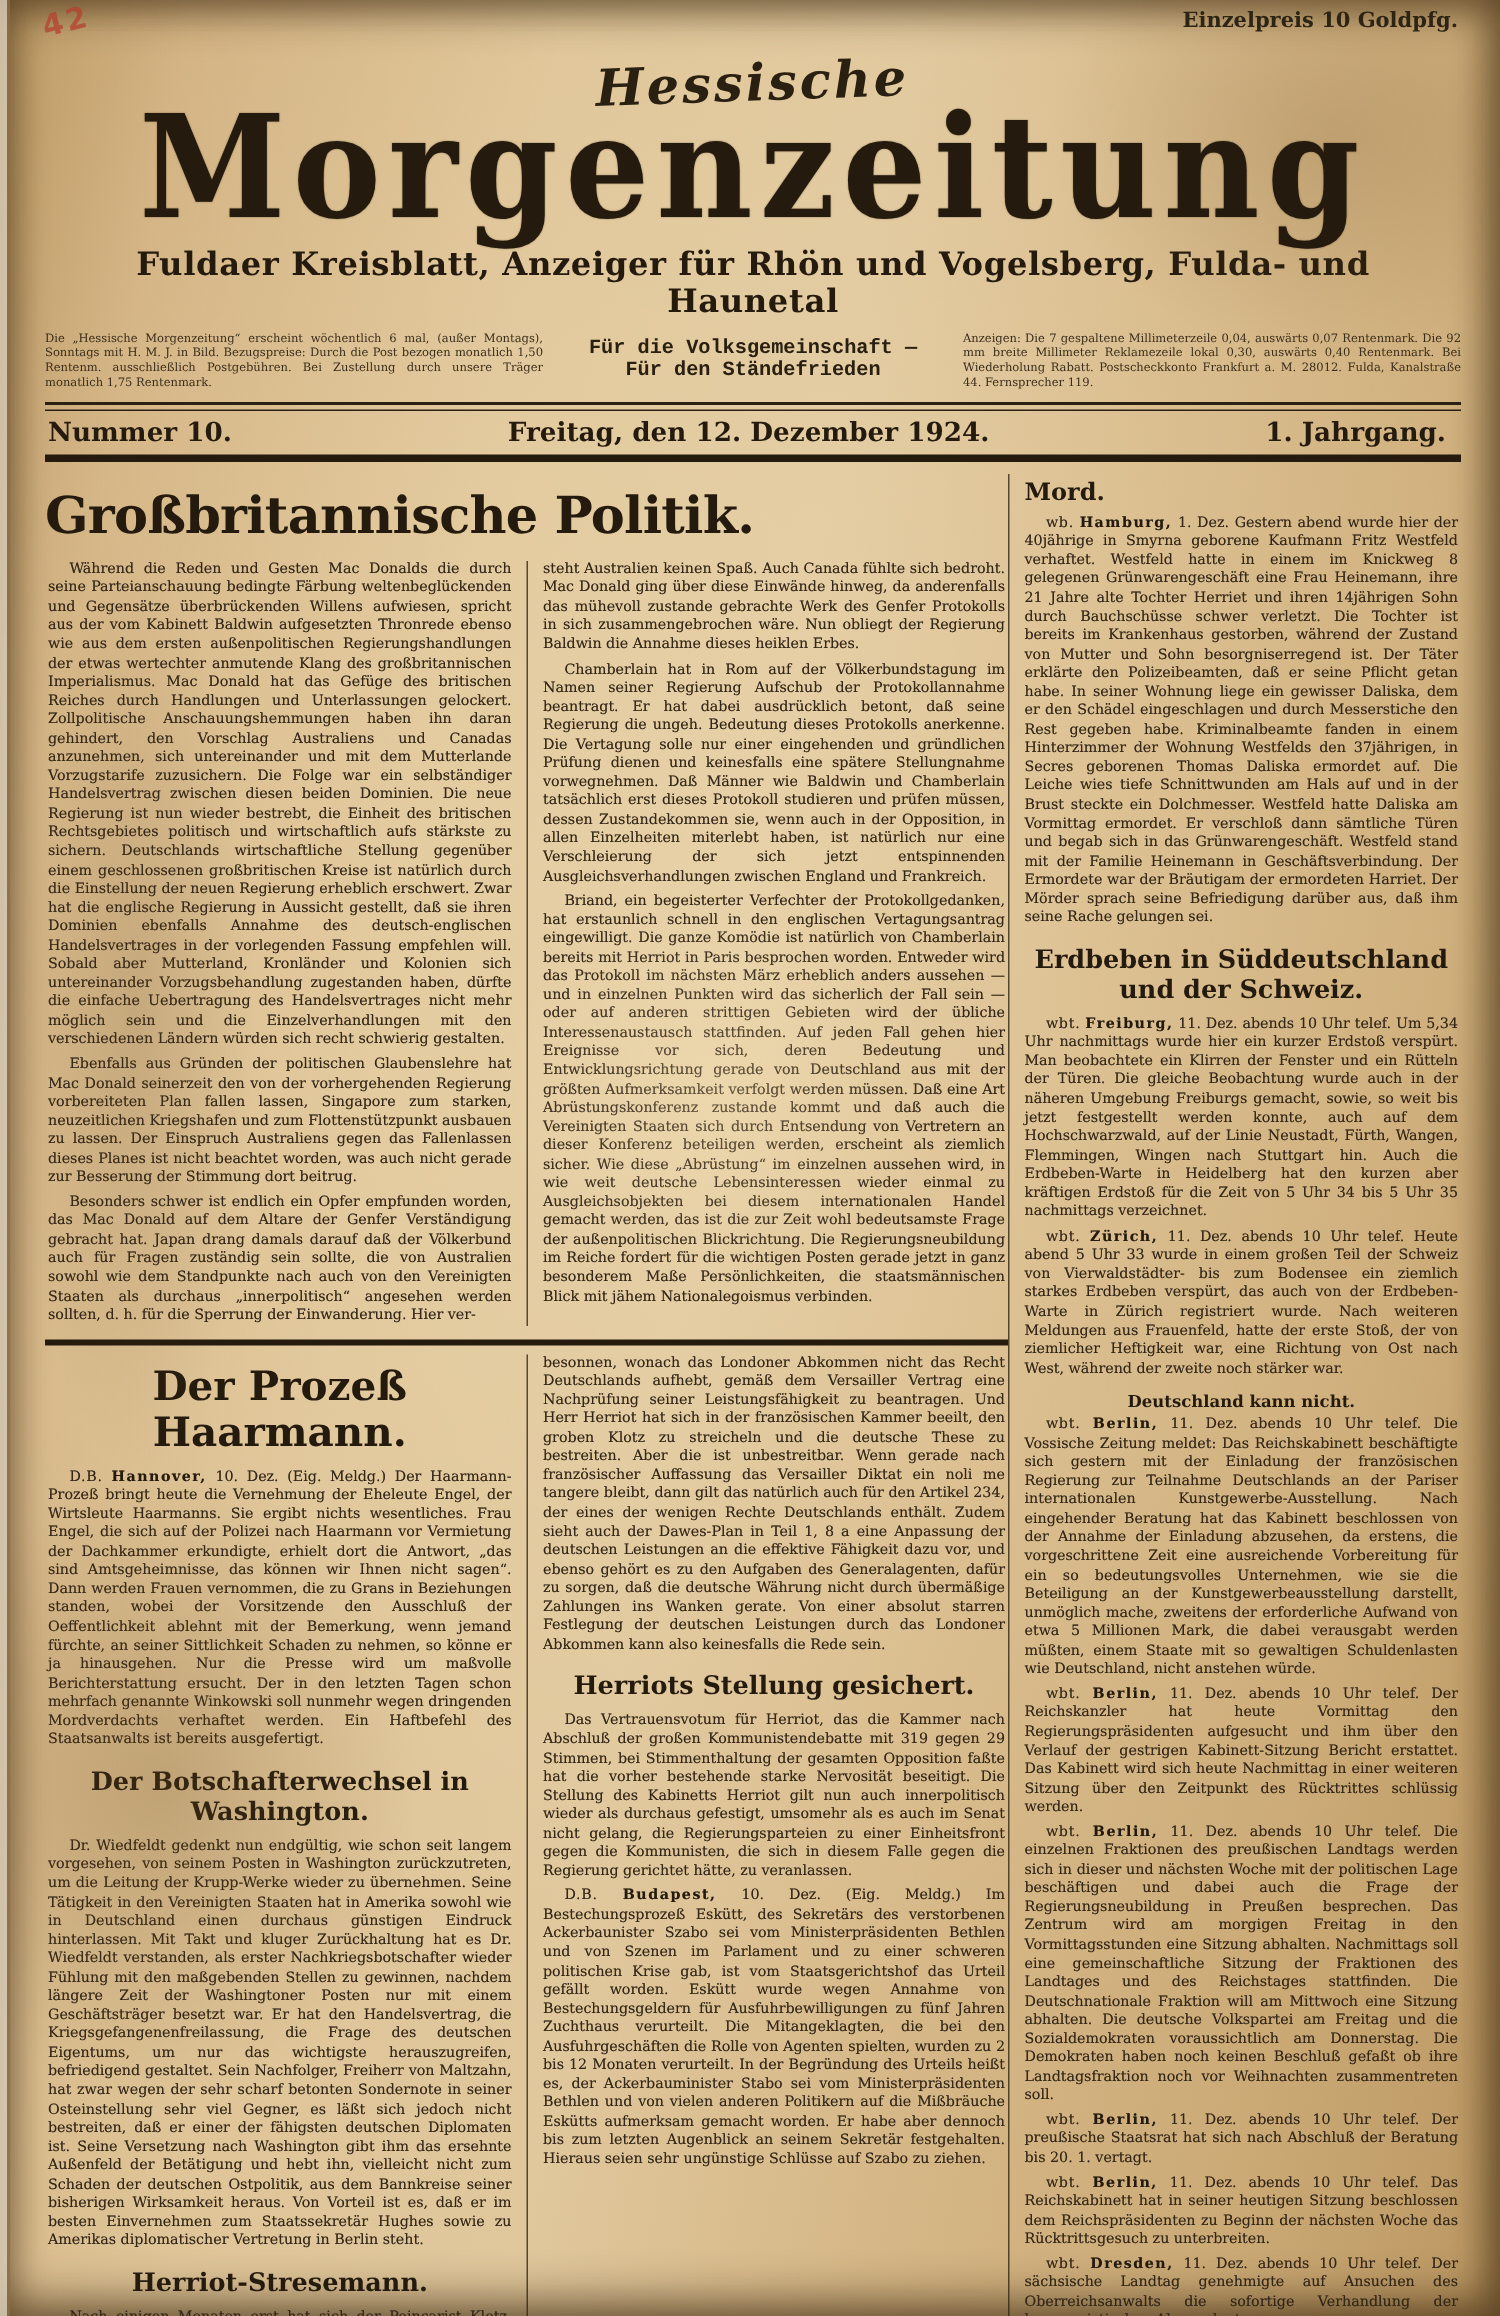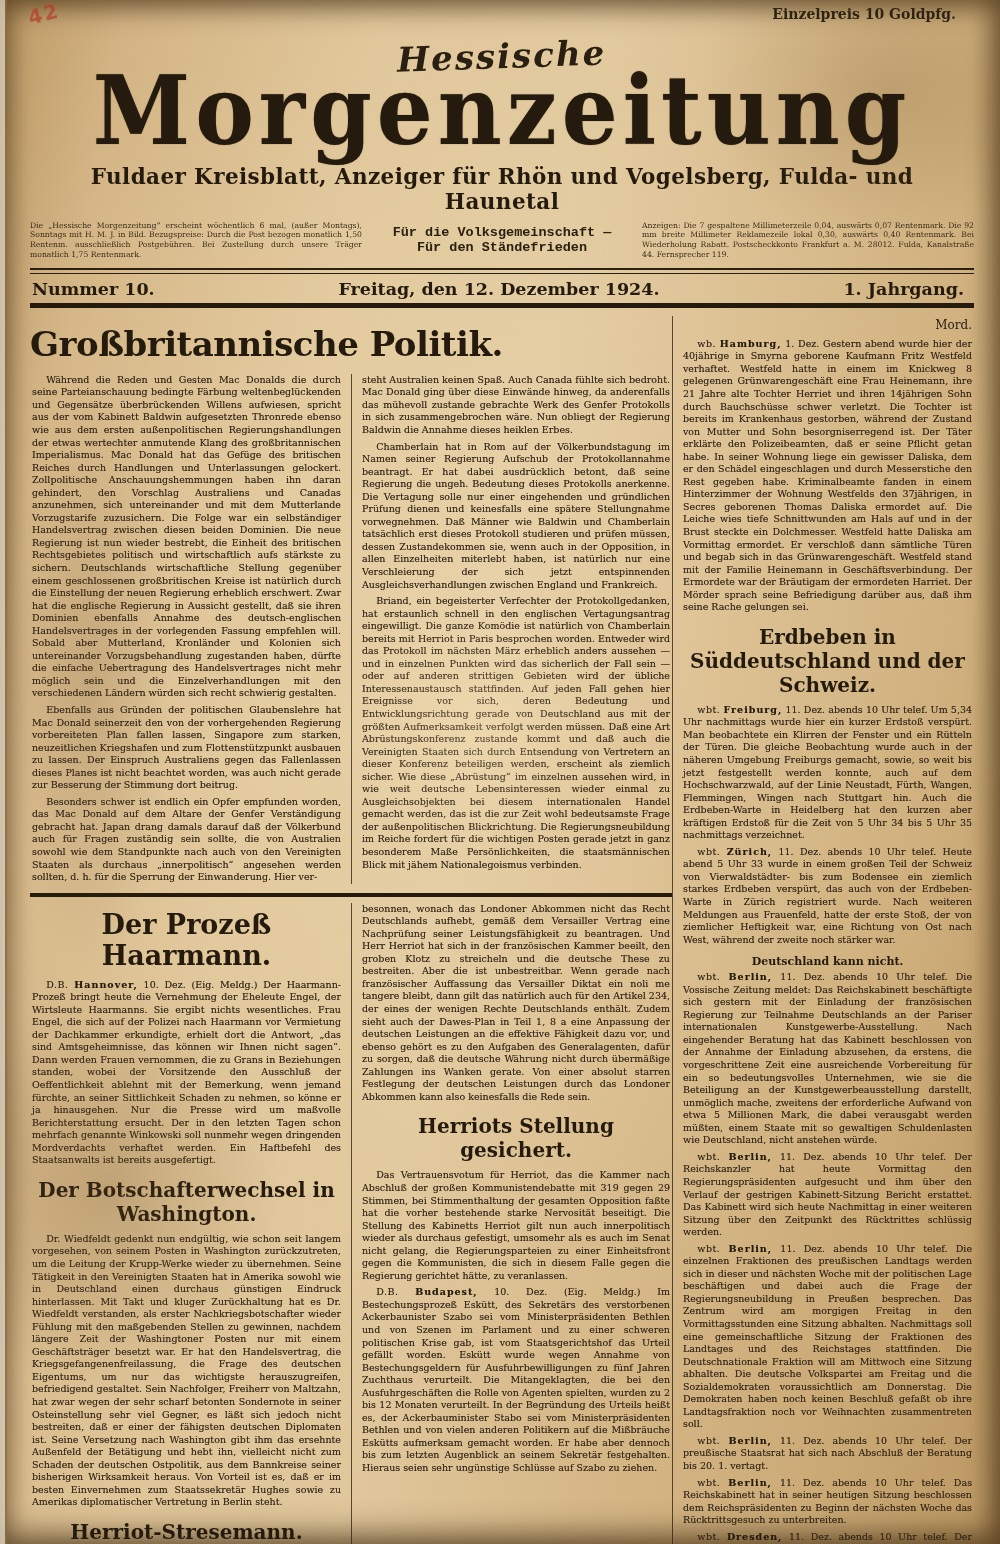--- a/index.html
+++ b/index.html
@@ -15,21 +15,21 @@
   }
   .stain{position:absolute;pointer-events:none;}
   .stain.s1{left:-60px;top:980px;width:340px;height:420px;background:radial-gradient(closest-side,rgba(110,75,30,.26),rgba(0,0,0,0));}
   .stain.s2{right:-80px;top:-60px;width:380px;height:300px;background:radial-gradient(closest-side,rgba(115,80,35,.22),rgba(0,0,0,0));}
   .stain.s3{left:330px;top:600px;width:300px;height:260px;background:radial-gradient(closest-side,rgba(255,235,190,.25),rgba(0,0,0,0));}
   .stain.s4{left:10px;top:380px;width:160px;height:600px;background:radial-gradient(closest-side,rgba(100,70,30,.18),rgba(0,0,0,0));}
   .scan-edge{position:absolute;left:0;top:0;bottom:0;width:20px;
     background:linear-gradient(90deg,#efe6d2 0 5px,#8a6f48 5px 7px,rgba(0,0,0,0) 7px);opacity:.7;}
   .hand-mark{position:absolute;left:28px;top:2px;color:#b5412e;font-weight:bold;font-size:20px;
     transform:rotate(-14deg);opacity:.75;letter-spacing:2px;font-family:"DejaVu Sans","Liberation Sans",sans-serif;}
-  .price{position:absolute;top:6px;right:44px;font-weight:bold;font-size:14px;color:#2e2414;}
+  .price{position:absolute;top:6px;right:28px;font-weight:bold;font-size:14px;color:#2e2414;}
 
   .inner{padding:26px 26px 0 30px;}
   .masthead{text-align:center;}
   .pre-title{font-style:italic;font-weight:bold;font-size:34px;transform:rotate(-2deg);display:inline-block;
     margin-top:10px;color:#2a2011;letter-spacing:2px;}
   .main-title{font-weight:bold;font-size:88px;line-height:.95;letter-spacing:5px;color:#241b0e;
     transform:scaleY(1.08);margin-top:-6px;text-shadow:0 0 1px rgba(40,28,10,.6);}
   .subtitle{font-weight:bold;font-size:21.5px;margin-top:10px;color:#241b0e;letter-spacing:.4px;}
 
   .info-row{display:flex;align-items:center;margin-top:7px;gap:24px;}
@@ -54,24 +54,24 @@
   .body-p{font-size:9.5px;line-height:12.55px;text-align:justify;margin:0;text-indent:1.5em;
     color:#33271a;text-shadow:0 0 .4px rgba(45,32,14,.5);}
   .body-p.noindent{text-indent:0;}
   .body-p + .body-p{margin-top:4px;}
   .agency{letter-spacing:.5px;}
   b.city{letter-spacing:1px;color:#241b0e;}
 
   .endrule{height:4px;background:#241b0e;margin:9px 0 6px;}
 
   .sec-head-lg{font-weight:bold;font-size:27px;text-align:center;margin:6px 0 8px;color:#241b0e;}
-  .sec-head{font-weight:bold;font-size:20px;text-align:center;margin:11px 0 7px;color:#241b0e;}
+  .sec-head{font-weight:bold;font-size:17px;text-align:center;margin:11px 0 7px;color:#241b0e;}
   .sec-head.two-line{line-height:1.3;font-size:15px;}
   .news-head{font-weight:bold;font-size:30px;text-align:center;margin:2px 0 4px;color:#241b0e;}
-  .news-sub{font-weight:normal;font-size:12px;text-align:right;margin:2px 0 6px;color:#241b0e;}
+  .news-sub{font-weight:bold;font-size:16px;text-align:left;margin:2px 0 6px;color:#241b0e;}
   .mini-head{font-weight:bold;font-size:11px;text-align:center;margin:9px 0 3px;color:#241b0e;}
   .wire-item{margin-top:7px;}
 </style>
 </head>
 <body>
 
 <div class="page">
   <div class="stain s1"></div>
   <div class="stain s2"></div>
   <div class="stain s3"></div>

